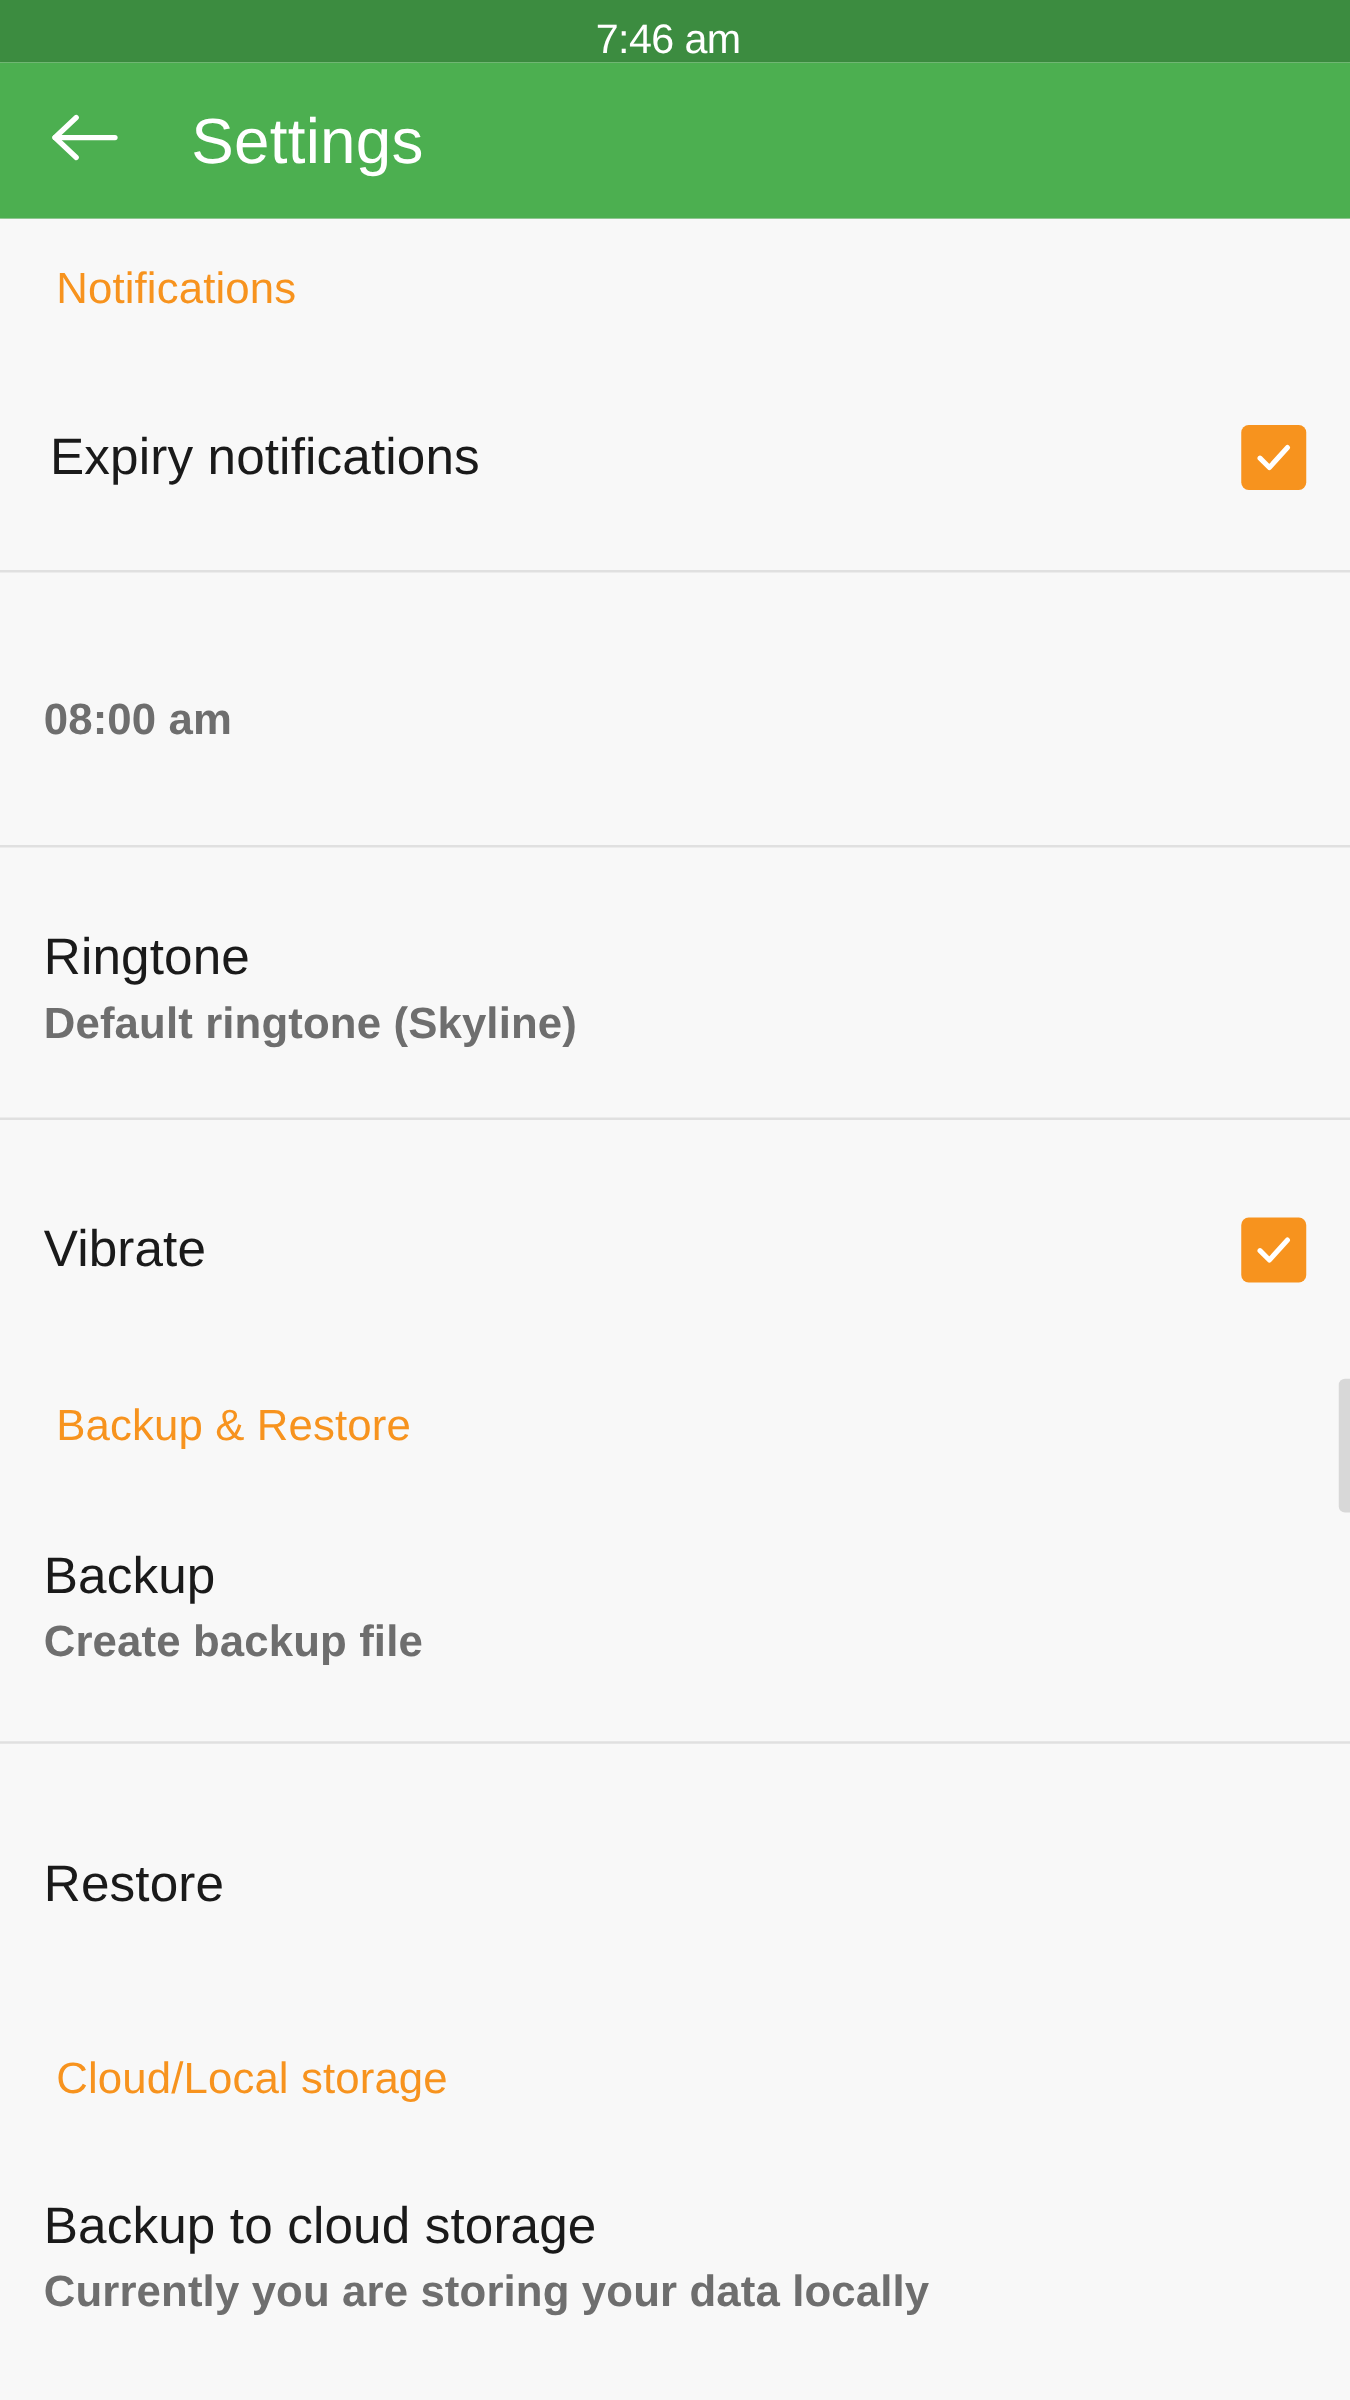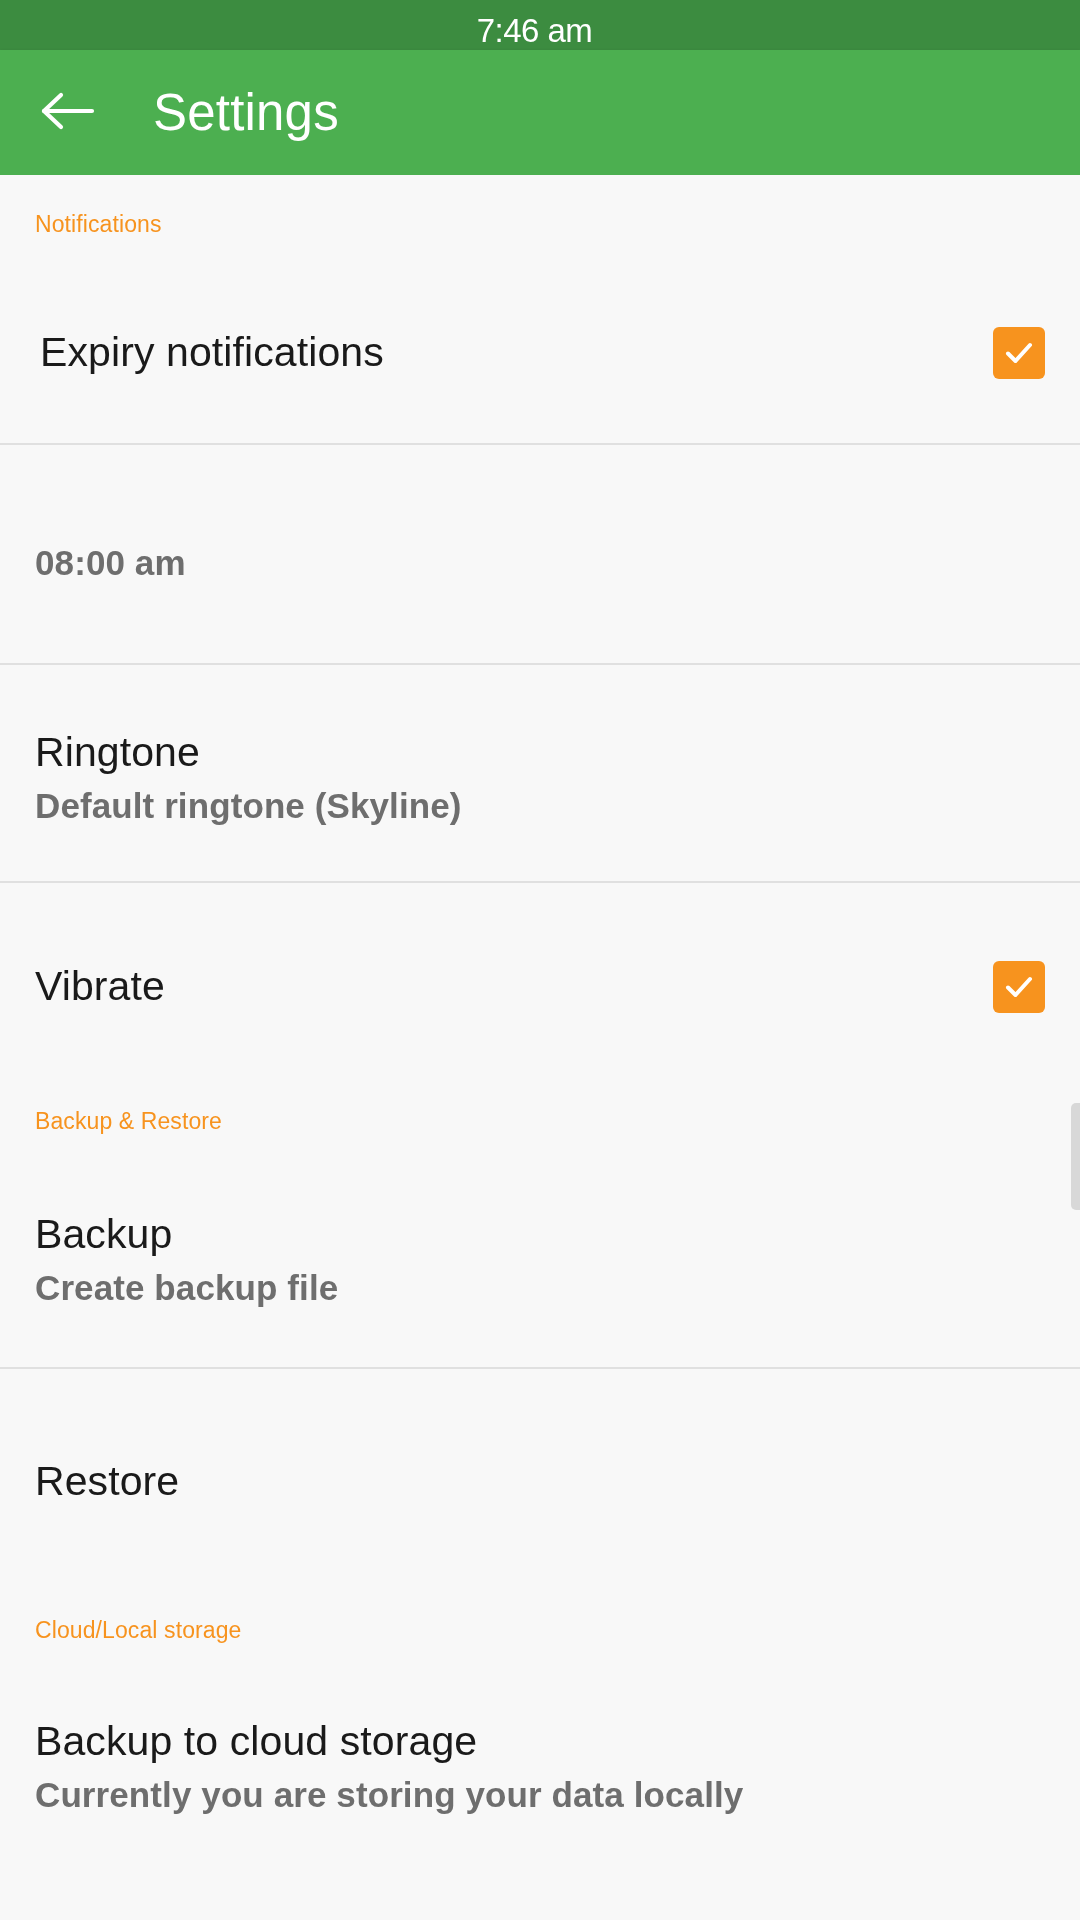--- a/index.html
+++ b/index.html
@@ -48,22 +48,22 @@
 
   
   .content{
     position:absolute; top:175px; left:0;
     width:1080px; height:1745px;
     background:#F8F8F8;
   }
 
   .section-header{
     color:#F7931E;
-    font-size:23px; font-weight:400;
-    padding-left:35px;
+    font-size:35px; font-weight:400;
+    padding-left:45px;
     letter-spacing:0.1px;
   }
 
   .pref-row{
     position:relative;
     padding-left:35px; padding-right:35px;
     display:flex; align-items:center; justify-content:space-between;
   }
   .pref-text{ flex:1; min-width:0; }
   .pref-title{

